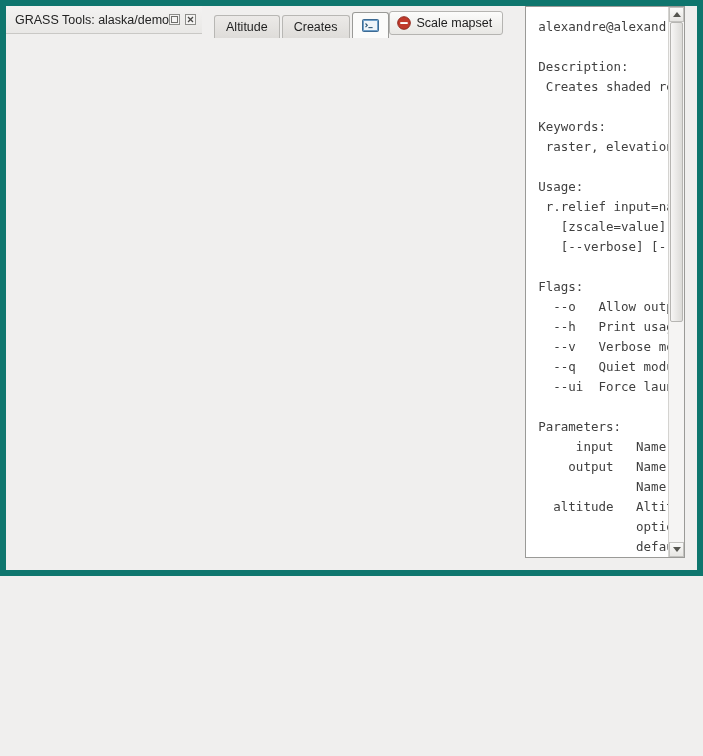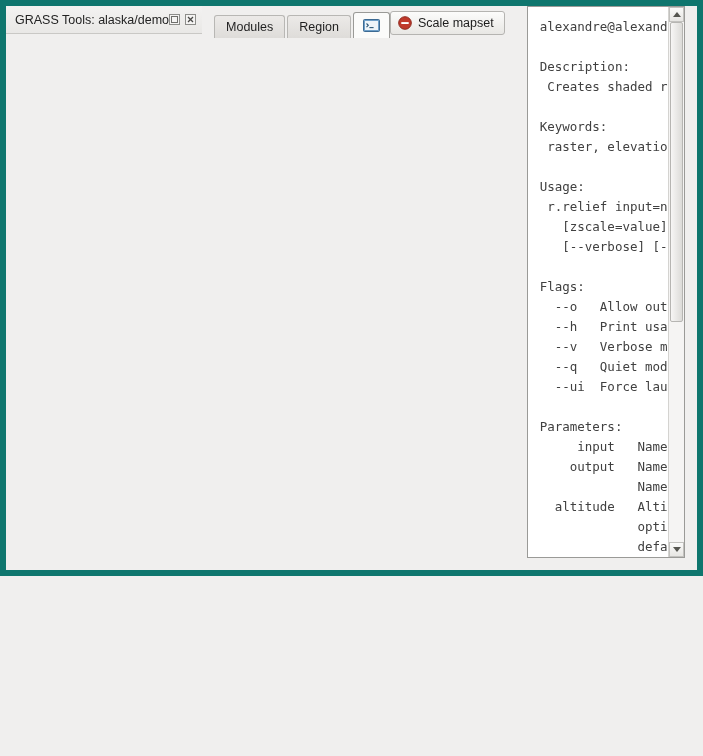--- a/index.html
+++ b/index.html
@@ -205,24 +205,24 @@
           <rect x="0.5" y="0.5" width="10" height="10" fill="#f4f3f2" stroke="#8d8d8a"></rect>
           <path d="M3 3 L8 8 M8 3 L3 8" stroke="#4a4a47" stroke-width="1.3" fill="none"></path>
         </svg>
       </span>
     </div>
   </div>
 
   <div class="tabbar">
     <div class="tabs">
       <div class="tab">
-        <span>Modules</span>
+        <span>Altitude</span>
       </div>
       <div class="tab">
-        <span>Region</span>
+        <span>Creates</span>
       </div>
       <div class="tab active icon-tab">
         <span class="tab-icon">
           <svg class="tab-icon" viewBox="0 0 17 15">
             <rect x="0.5" y="1.5" width="16" height="12" rx="1" fill="#6f9fc8" stroke="#3c6a93"></rect>
             <rect x="2" y="3" width="13" height="9" fill="#eef4f9"></rect>
             <path d="M3.5 5.5 L5.3 7.3 L3.5 9.1" stroke="#2c5777" stroke-width="1.1" fill="none"></path>
             <path d="M6.4 9.6 H10.6" stroke="#2c5777" stroke-width="1.1" fill="none"></path>
           </svg>
         </span>

